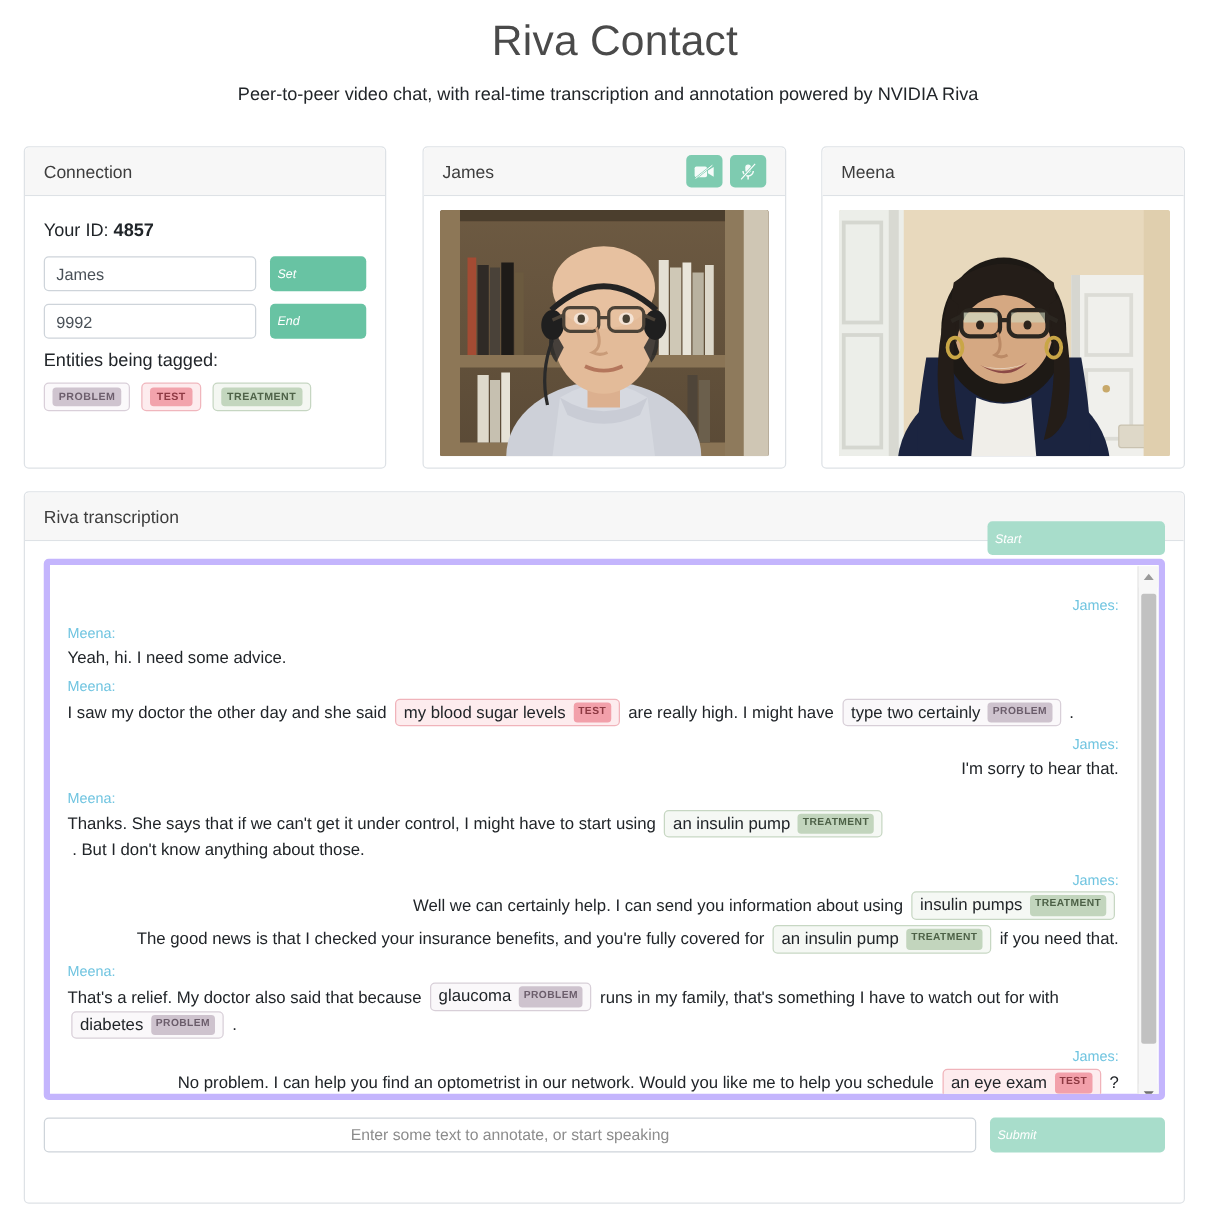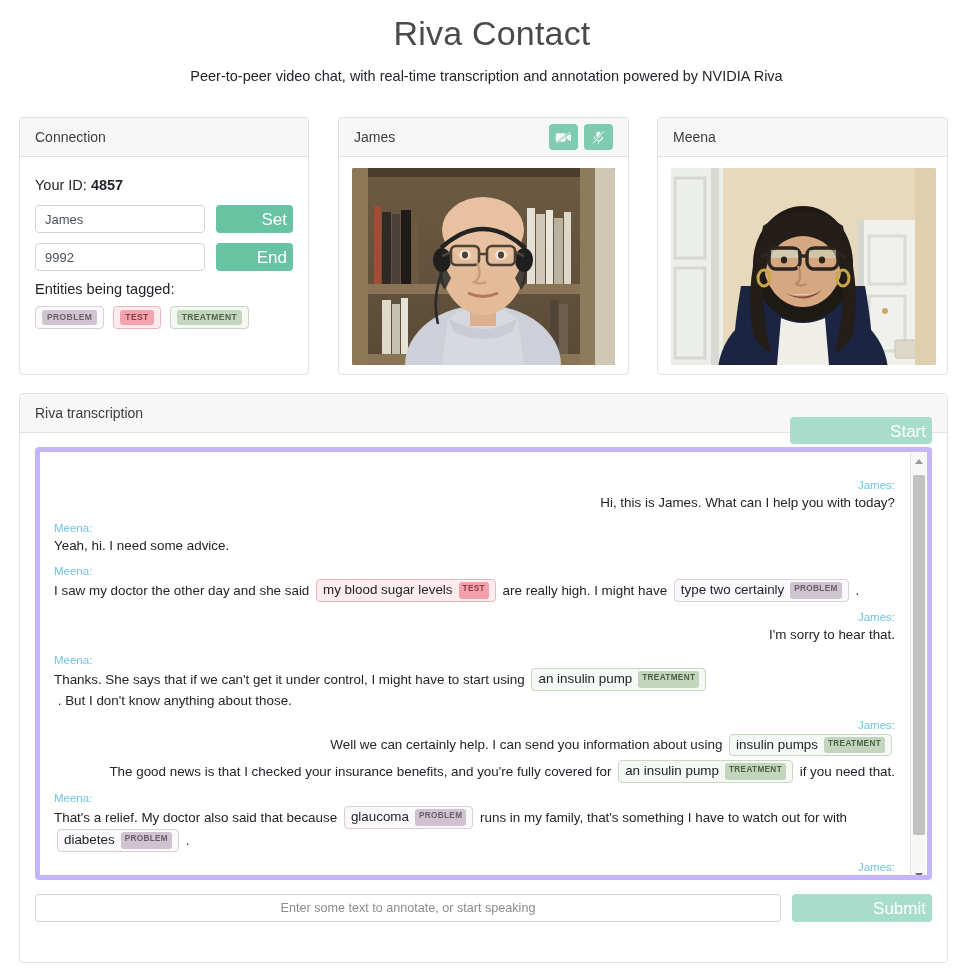--- a/index.html
+++ b/index.html
@@ -61,24 +61,25 @@
     border: 1px solid #ced4da; border-radius: 4px;
     background: #fff;
     font-size: 13px; color: #495057;
     padding: 0 9px;
     font-family: "Liberation Sans", sans-serif;
     outline: none;
   }
   .btn {
     border: none; border-radius: 4px;
     color: #ffffff;
-    font-size: 17px;
+    font-size: 10px;
     font-family: "Liberation Sans", sans-serif;
     cursor: pointer;
-    text-align: right;
+    text-align: left;
+    font-style: italic;
   }
   .btn-green { background: #68c3a3; }
   .btn-green-soft { background: #a8ddcb; }
   .btn-sm { width: 83px; height: 28px; margin-left: 11px; line-height: 28px; }
   .ent-label { font-size: 14.5px; margin: 6px 0 9px 0; }
   .ent-row { display: flex; gap: 9px; }
 
   
   .pill {
     display: inline-flex; align-items: center;
@@ -405,23 +406,20 @@
   <div class="card" id="transcription-card">
     <div class="card-head" style="position:relative;">
       <span class="ttl">Riva transcription</span>
       <button class="btn btn-green-soft" id="start-button">Start</button>
     </div>
 
     <div class="trans-body">
       <div class="trans-box">
         <div class="trans-inner" id="transcript">
             <div class="spk right">James:</div>
-            <div class="utt right">
-              <span class="t">Hi, this is James. What can I help you with today?</span>
-            </div>
             <div class="spk">Meena:</div>
             <div class="utt">
               <span class="t">Yeah, hi. I need some advice.</span>
             </div>
             <div class="spk">Meena:</div>
             <div class="utt">
               <span class="t">I saw my doctor the other day and she said </span>
               <span class="chip chip-test">
                 <span>my blood sugar levels</span>
                 <span class="tag">TEST</span>

